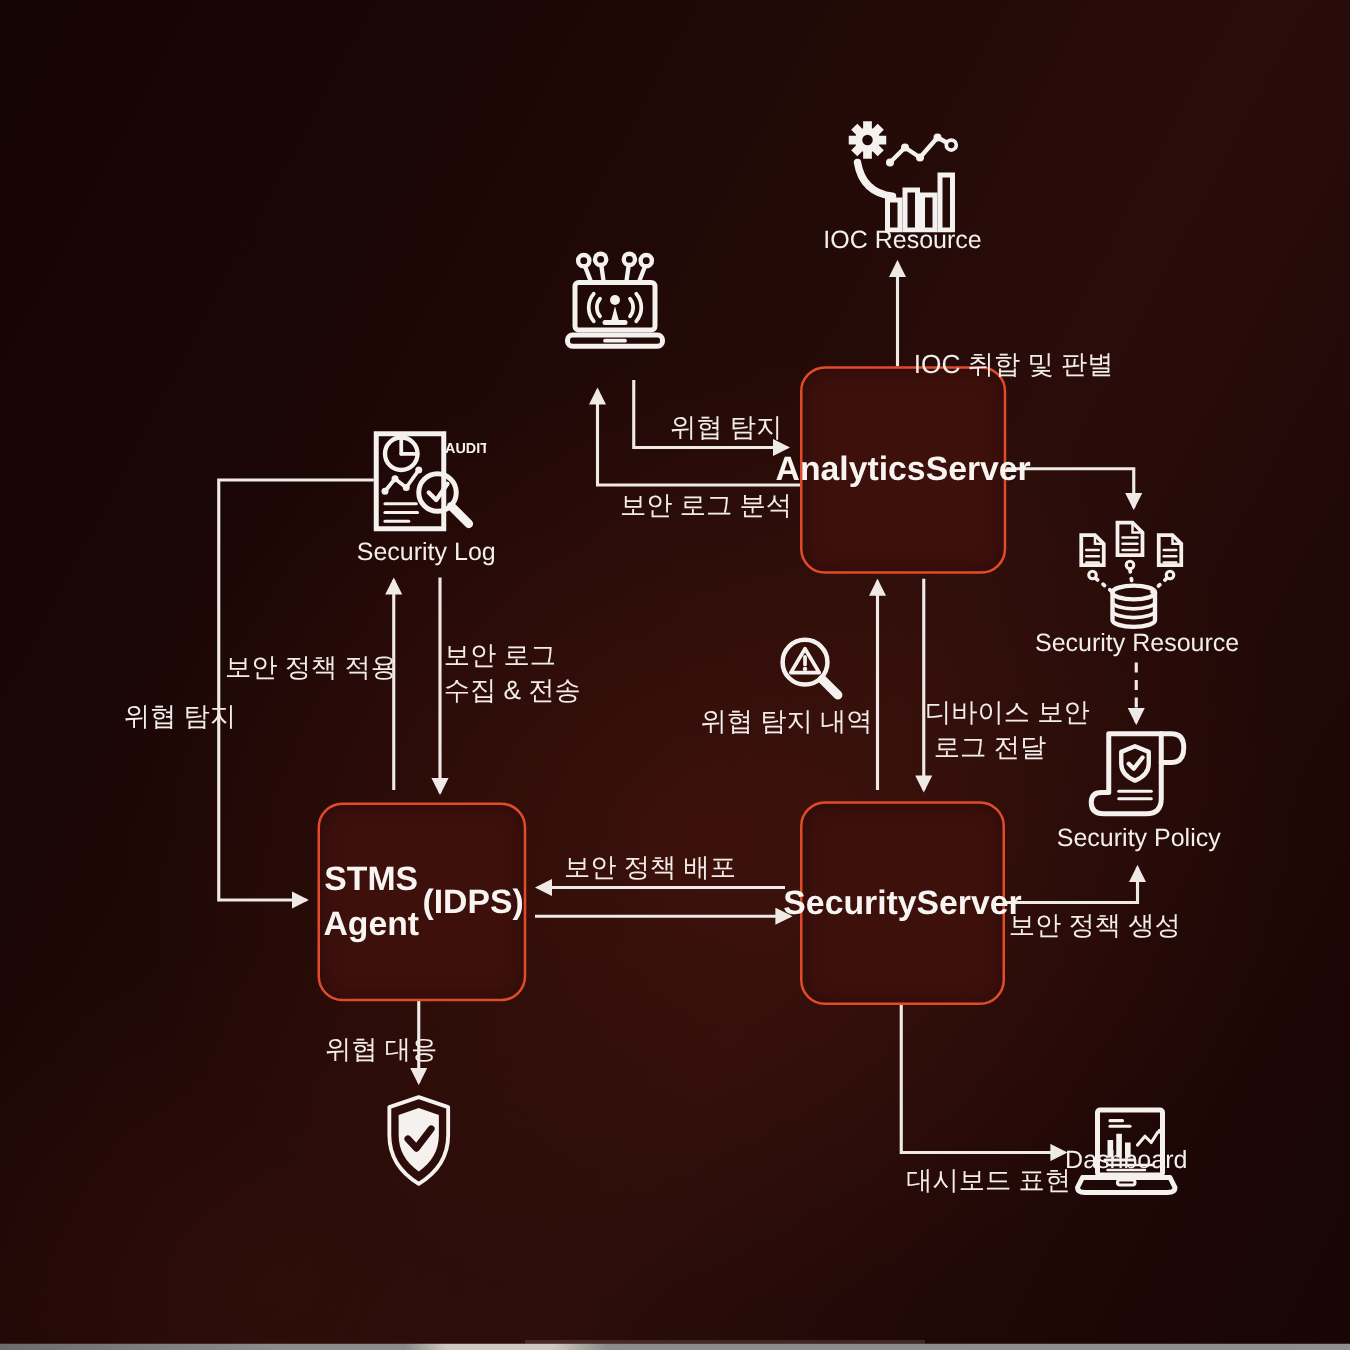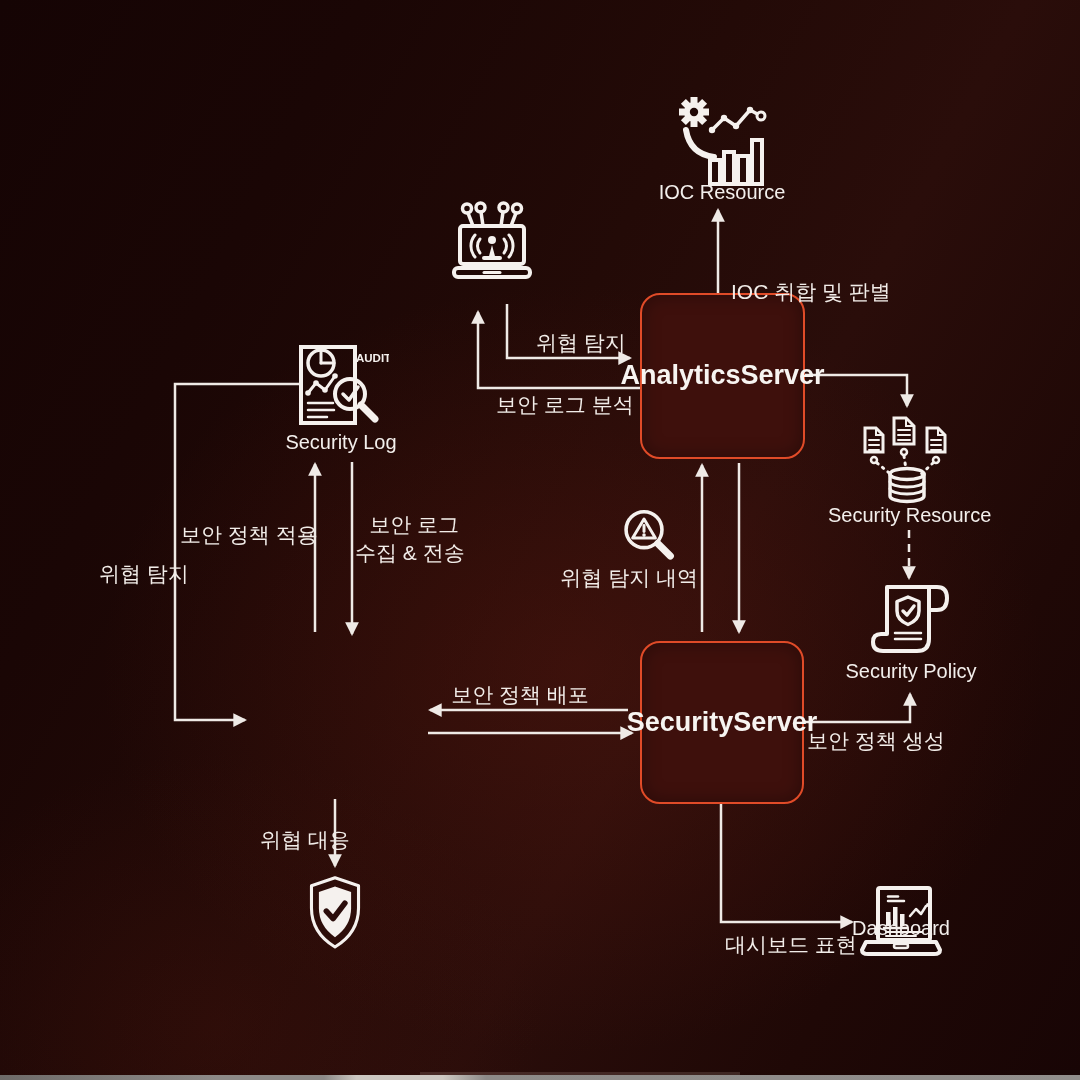--- a/index.html
+++ b/index.html
@@ -22,21 +22,21 @@
   #node-analytics{left:640px;top:293px;width:161px;height:162px;}
   #node-stms{left:254px;top:642px;width:163px;height:155px;}
   #node-security{left:640px;top:641px;width:160px;height:159px;}
   .lbl{position:absolute;color:#f2ede9;font-size:21px;line-height:1.35;white-space:nowrap;}
   .cap{position:absolute;color:#f3efec;font-size:20px;text-align:center;white-space:nowrap;}
   #lbl-ioc{left:731px;top:246px;margin-top:32px;}
   #lbl-threat-top{left:536px;top:329px;}
   #lbl-log-analysis{left:496px;top:391px;}
   #lbl-threat-left{left:99px;top:560px;}
   #lbl-policy-apply{left:180px;top:521px;width:128px;text-align:right;}
-  #lbl-log-collect{left:355px;top:511px;width:104px;text-align:right;}
+  #lbl-log-collect{left:355px;top:511px;width:104px;text-align:left;}
   #lbl-threat-history{left:558px;top:564px;width:140px;text-align:right;}
   #lbl-device-log-mid{left:740px;top:557px;width:104px;text-align:center;}
   #lbl-policy-deploy{left:450px;top:681px;width:140px;text-align:center;}
   #lbl-device-log-bottom{left:436px;top:741px;width:180px;text-align:center;}
   #lbl-policy-create{left:807px;top:727px;}
   #lbl-threat-response{left:260px;top:826px;text-align:right;}
   #lbl-dashboard-render{left:725px;top:931px;}
   #cap-ioc{left:642px;top:181px;width:160px;}
   #cap-seclog{left:261px;top:431px;width:160px;}
   #cap-secresource{left:828px;top:504px;width:160px;}
@@ -223,20 +223,24 @@
     <line x1="28" y1="48" x2="64" y2="48" stroke-width="2"></line>
     <line x1="28" y1="52" x2="58" y2="52" stroke-width="2"></line>
     <path d="M8,58 H78 L82,66 Q82,70 76,70 H10 Q4,70 4,66 Z" stroke-width="4" stroke-linejoin="round"></path>
     <rect x="36" y="60" width="14" height="4" rx="2" stroke-width="2.5"></rect>
   </svg>
 
   <div class="node" id="node-analytics">
     <div>Analytics</div>
     <div>Server</div>
   </div>
+  <div class="node" id="node-stms">
+    <div>STMS Agent</div>
+    <div>(IDPS)</div>
+  </div>
   <div class="node" id="node-security">
     <div>Security</div>
     <div>Server</div>
   </div>
 
   <div class="cap" id="cap-ioc">IOC Resource</div>
   <div class="cap" id="cap-seclog">Security Log</div>
   <div class="cap" id="cap-secresource">Security Resource</div>
   <div class="cap" id="cap-secpolicy">Security Policy</div>
   <div class="cap" id="cap-dashboard">Dashboard</div>
@@ -244,20 +248,24 @@
   <div class="lbl" id="lbl-ioc">IOC 취합 및 판별</div>
   <div class="lbl" id="lbl-threat-top">위협 탐지</div>
   <div class="lbl" id="lbl-log-analysis">보안 로그 분석</div>
   <div class="lbl" id="lbl-threat-left">위협 탐지</div>
   <div class="lbl" id="lbl-policy-apply">보안 정책 적용</div>
   <div class="lbl" id="lbl-log-collect">
     <div>보안 로그</div>
     <div>수집 &amp; 전송</div>
   </div>
   <div class="lbl" id="lbl-threat-history">위협 탐지 내역</div>
+  <div class="lbl" id="lbl-device-log-mid">
+    <div>디바이스 보안</div>
+    <div>로그 전달</div>
+  </div>
   <div class="lbl" id="lbl-policy-deploy">보안 정책 배포</div>
   <div class="lbl" id="lbl-policy-create">보안 정책 생성</div>
   <div class="lbl" id="lbl-threat-response">위협 대응</div>
   <div class="lbl" id="lbl-dashboard-render">대시보드 표현</div>
 
   <div id="bottom-glow"></div>
   <div id="bottom-bar"></div>
 </div>
 
 </body></html>

